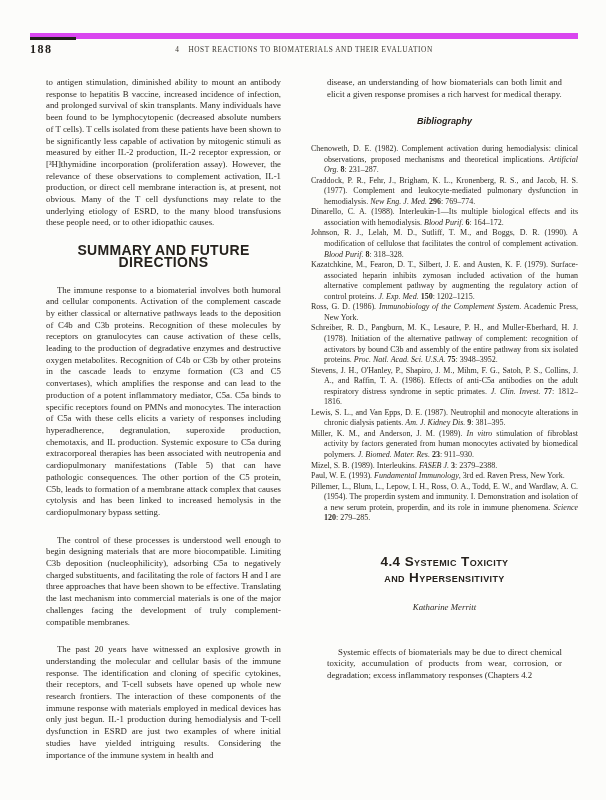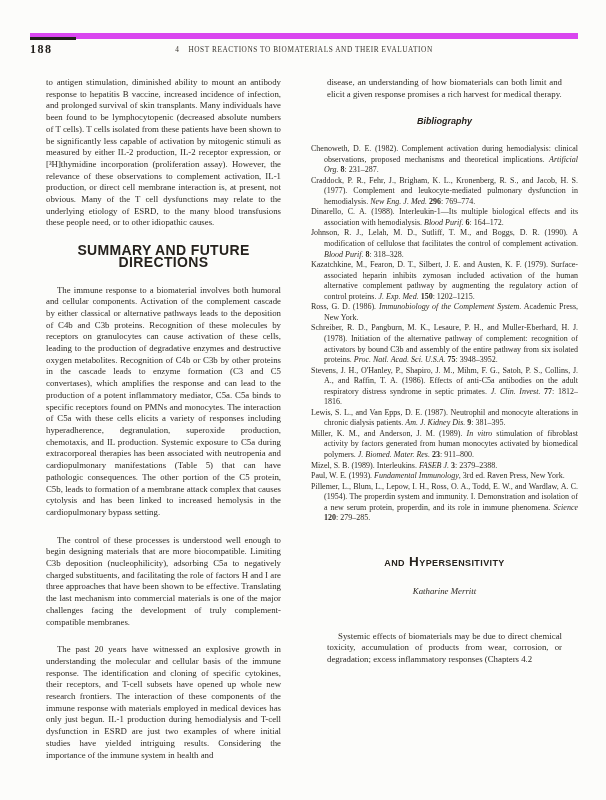--- a/index.html
+++ b/index.html
@@ -70,26 +70,27 @@
       <div class="refs">
           <div class="ref"><span>Chenoweth, D. E. (1982). Complement activation during hemodialysis: clinical observations, proposed mechanisms and theoretical implications. </span><span class="it">Artificial Org.</span><span> </span><span class="bd">8</span><span>: 231–287.</span></div>
           <div class="ref"><span>Craddock, P. R., Fehr, J., Brigham, K. L., Kronenberg, R. S., and Jacob, H. S. (1977). Complement and leukocyte-mediated pulmonary dysfunction in hemodialysis. </span><span class="it">New Eng. J. Med.</span><span> </span><span class="bd">296</span><span>: 769–774.</span></div>
           <div class="ref"><span>Dinarello, C. A. (1988). Interleukin-1—Its multiple biological effects and its association with hemodialysis. </span><span class="it">Blood Purif.</span><span> </span><span class="bd">6</span><span>: 164–172.</span></div>
           <div class="ref"><span>Johnson, R. J., Lelah, M. D., Sutliff, T. M., and Boggs, D. R. (1990). A modification of cellulose that facilitates the control of complement activation. </span><span class="it">Blood Purif.</span><span> </span><span class="bd">8</span><span>: 318–328.</span></div>
           <div class="ref"><span>Kazatchkine, M., Fearon, D. T., Silbert, J. E. and Austen, K. F. (1979). Surface-associated heparin inhibits zymosan included activation of the human alternative complement pathway by augmenting the regulatory action of control proteins. </span><span class="it">J. Exp. Med.</span><span> </span><span class="bd">150</span><span>: 1202–1215.</span></div>
           <div class="ref"><span>Ross, G. D. (1986). </span><span class="it">Immunobiology of the Complement System</span><span>. Academic Press, New York.</span></div>
           <div class="ref"><span>Schreiber, R. D., Pangburn, M. K., Lesaure, P. H., and Muller-Eberhard, H. J. (1978). Initiation of the alternative pathway of complement: recognition of activators by bound C3b and assembly of the entire pathway from six isolated proteins. </span><span class="it">Proc. Natl. Acad. Sci. U.S.A.</span><span> </span><span class="bd">75</span><span>: 3948–3952.</span></div>
           <div class="ref"><span>Stevens, J. H., O'Hanley, P., Shapiro, J. M., Mihm, F. G., Satoh, P. S., Collins, J. A., and Raffin, T. A. (1986). Effects of anti-C5a antibodies on the adult respiratory distress syndrome in septic primates. </span><span class="it">J. Clin. Invest.</span><span> </span><span class="bd">77</span><span>: 1812–1816.</span></div>
           <div class="ref"><span>Lewis, S. L., and Van Epps, D. E. (1987). Neutrophil and monocyte alterations in chronic dialysis patients. </span><span class="it">Am. J. Kidney Dis.</span><span> </span><span class="bd">9</span><span>: 381–395.</span></div>
-          <div class="ref"><span>Miller, K. M., and Anderson, J. M. (1989). </span><span class="it">In vitro</span><span> stimulation of fibroblast activity by factors generated from human monocytes activated by biomedical polymers. </span><span class="it">J. Biomed. Mater. Res.</span><span> </span><span class="bd">23</span><span>: 911–800.</span></div>
+          <div class="ref"><span>Miller, K. M., and Anderson, J. M. (1989). </span><span class="it">In vitro</span><span> stimulation of fibroblast activity by factors generated from human monocytes activated by biomedical polymers. </span><span class="it">J. Biomed. Mater. Res.</span><span> </span><span class="bd">23</span><span>: 911–930.</span></div>
           <div class="ref"><span>Mizel, S. B. (1989). Interleukins. </span><span class="it">FASEB J.</span><span> </span><span class="bd">3</span><span>: 2379–2388.</span></div>
           <div class="ref"><span>Paul, W. E. (1993). </span><span class="it">Fundamental Immunology</span><span>, 3rd ed. Raven Press, New York.</span></div>
           <div class="ref"><span>Pillemer, L., Blum, L., Lepow, I. H., Ross, O. A., Todd, E. W., and Wardlaw, A. C. (1954). The properdin system and immunity. I. Demonstration and isolation of a new serum protein, properdin, and its role in immune phenomena. </span><span class="it">Science</span><span> </span><span class="bd">120</span><span>: 279–285.</span></div>
         </div>
       <div class="section-title">
+        <span class="line">4.4 Systemic Toxicity</span>
         <span class="line">and Hypersensitivity</span>
       </div>
       <p class="section-author">Katharine Merritt</p>
       <p class="indent final-para">Systemic effects of biomaterials may be due to direct chemical toxicity, accumulation of products from wear, corrosion, or degradation; excess inflammatory responses (Chapters 4.2</p>
     </div>
 
   </div>
 </div>
 
 </body></html>

